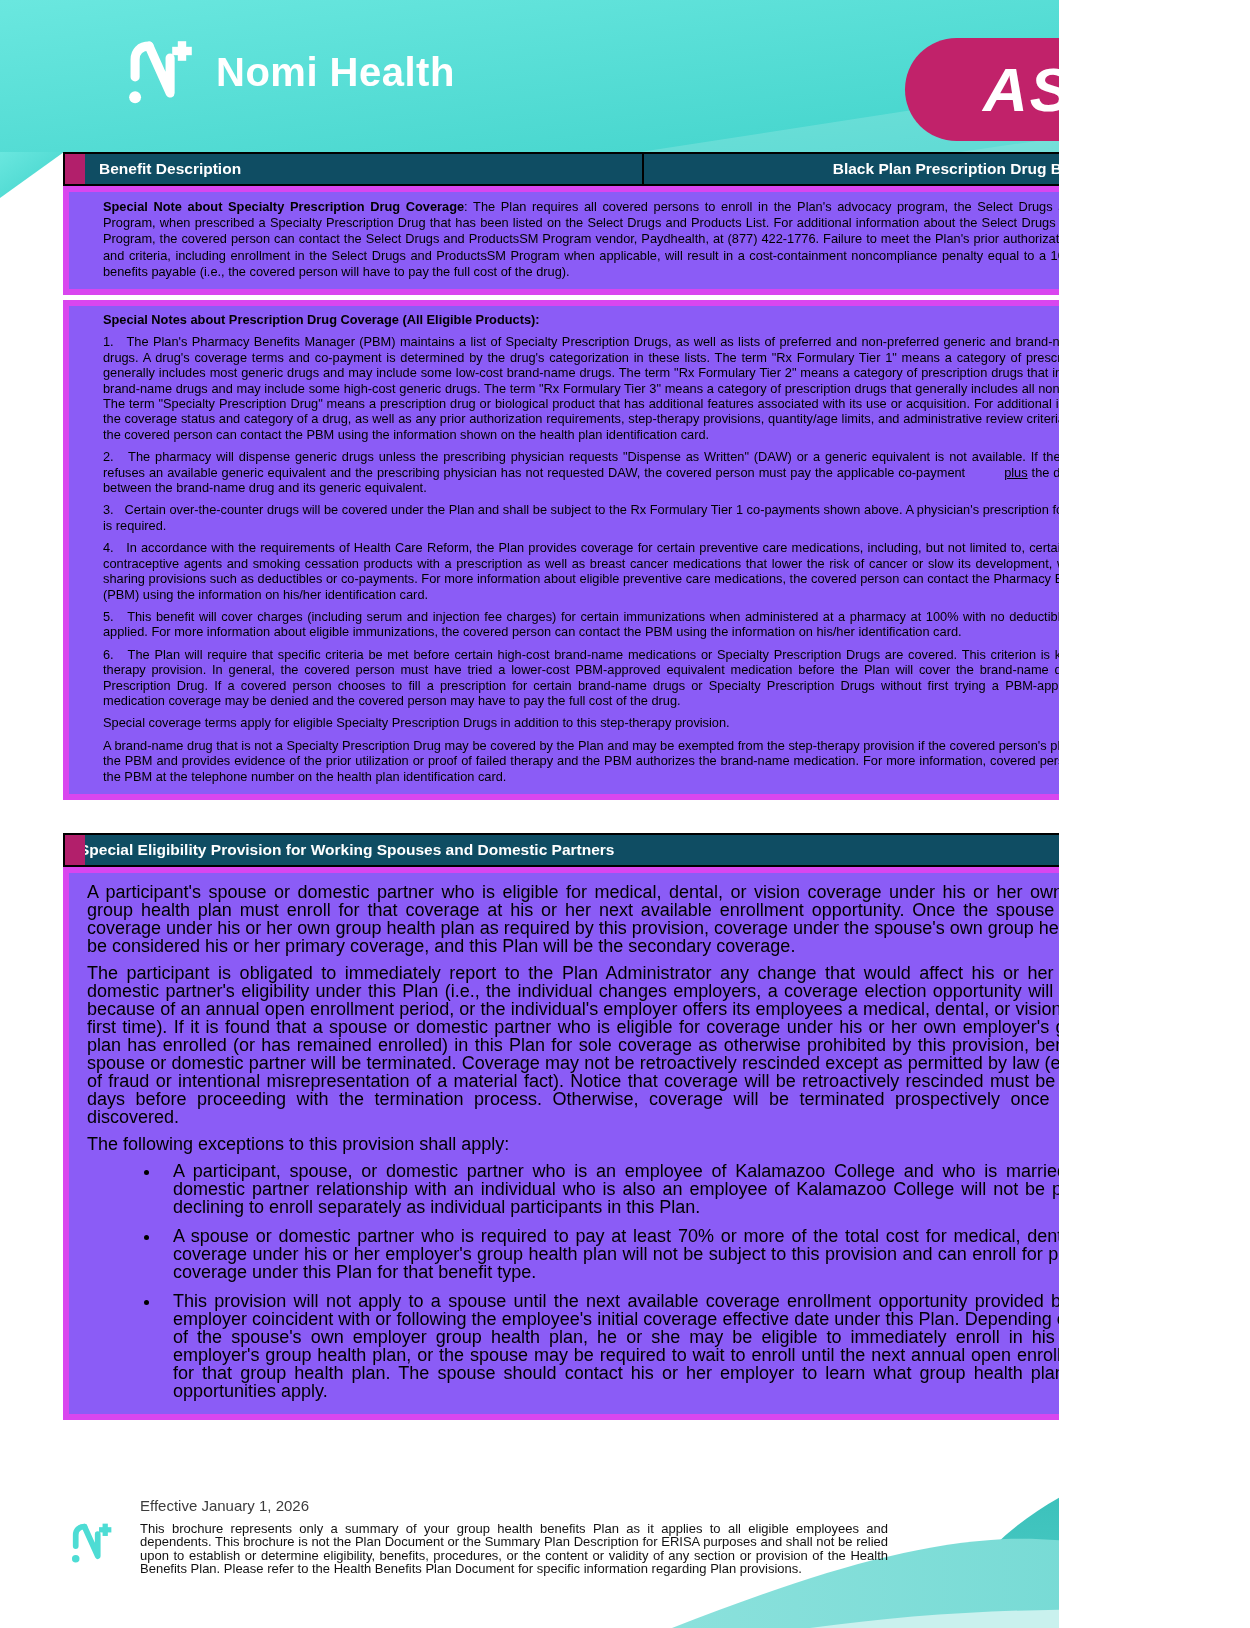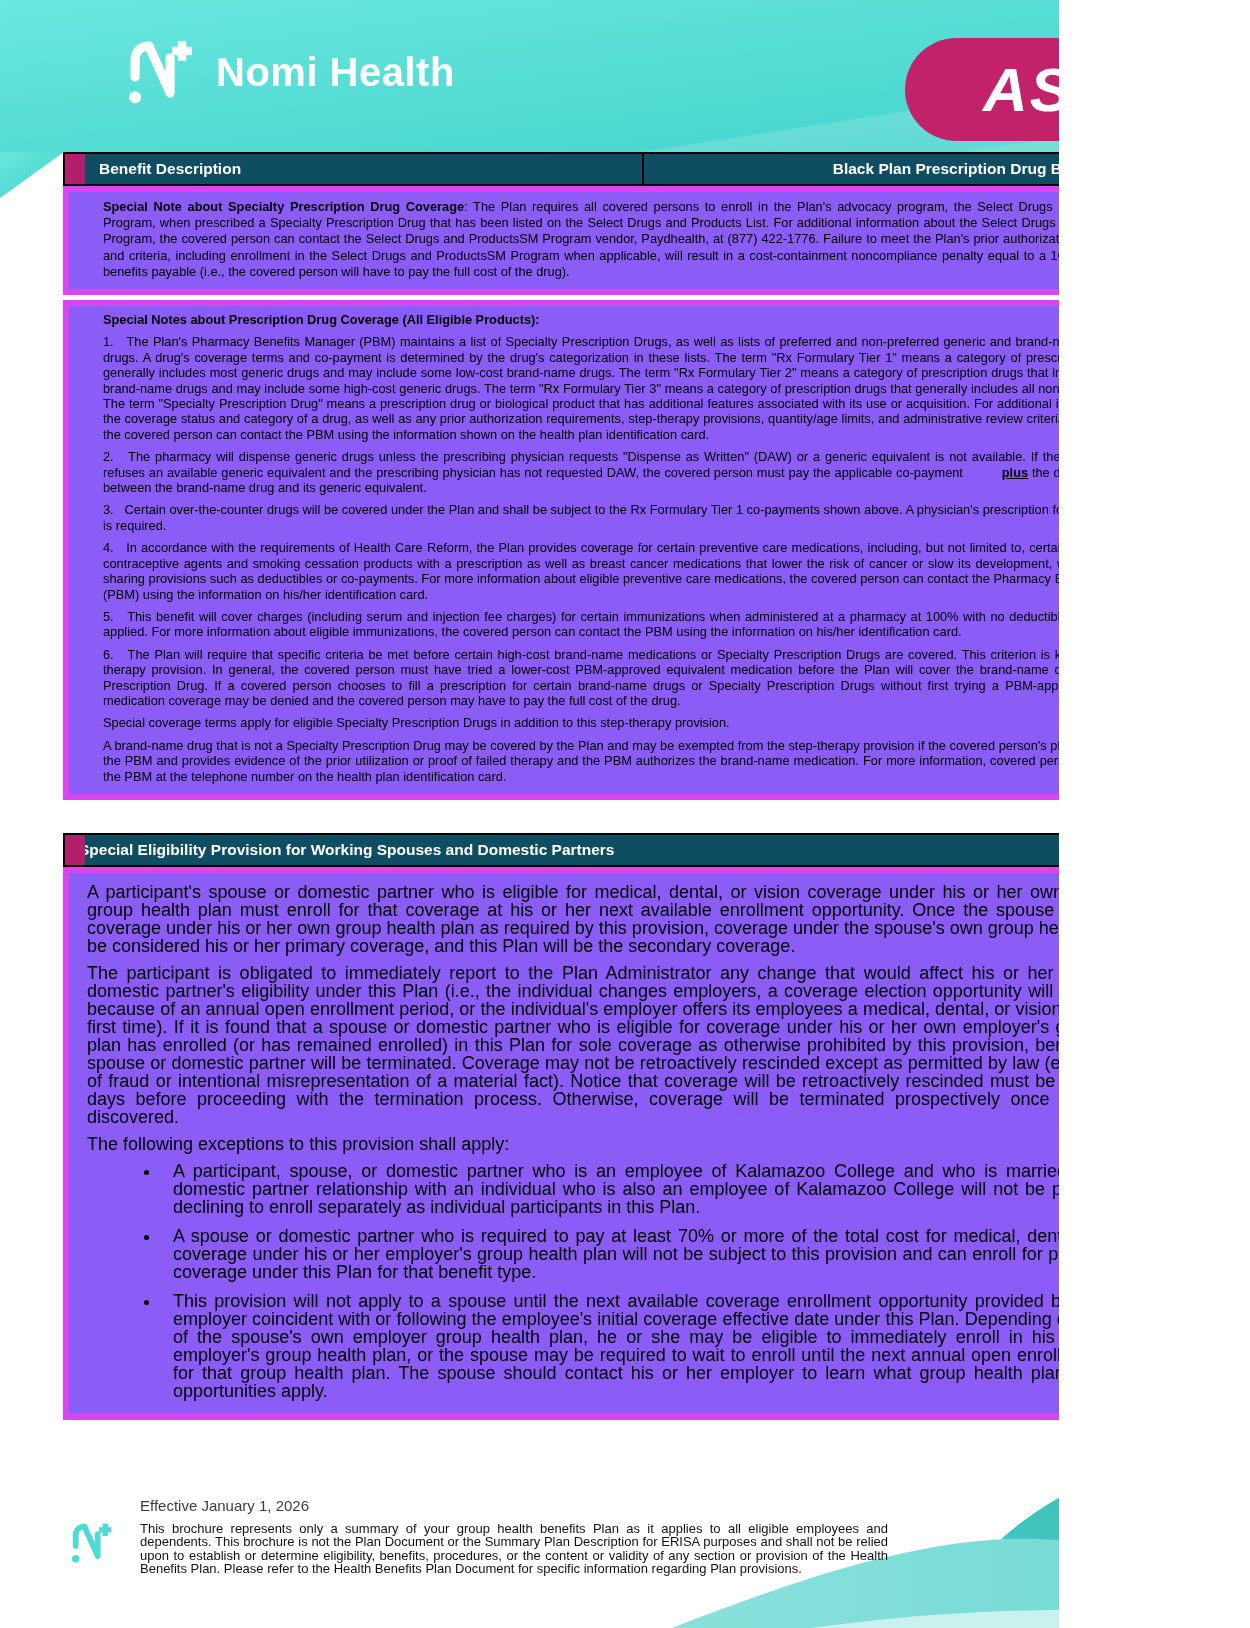--- a/index.html
+++ b/index.html
@@ -25,21 +25,21 @@
   .bar-divider{width:2px;align-self:stretch;background:#000;}
   .cell-right{flex:1;text-align:right;}
   .bar-single{padding-left:14px;}
 
   .doc-box{border:6px solid #d946ef;box-sizing:border-box;background:#8b5cf6;}
   .box-note{padding:7px 26px 9px 34px;font-size:12.8px;line-height:16.2px;text-align:justify;}
   .box-rx{margin-top:5px;padding:6px 26px 8px 34px;font-size:12.8px;line-height:15.4px;}
   .box-rx p{margin:0 0 7px;text-align:justify;}
   .box-rx p:last-child{margin-bottom:2px;}
   .rx-heading{font-weight:700;margin:0 0 2px;}
-  .bu{font-weight:700;text-decoration:underline;margin-left:35px;}
+  .bu{font-weight:400;text-decoration:underline;margin-left:35px;}
   .gap{height:33px;}
   .box-elig{padding:10px 24px 12px 18px;font-size:18px;line-height:18px;}
   .box-elig p{margin:0 0 9px;text-align:justify;}
   .box-elig ul{margin:2px 0 0;padding-left:74px;}
   .box-elig li{margin-bottom:11px;text-align:justify;padding-left:12px;}
   .box-elig li:last-child{margin-bottom:2px;}
 
   
   .swoosh-svg{position:absolute;left:0;top:1398px;}
   .footer-logo{position:absolute;left:70px;top:1516px;}

